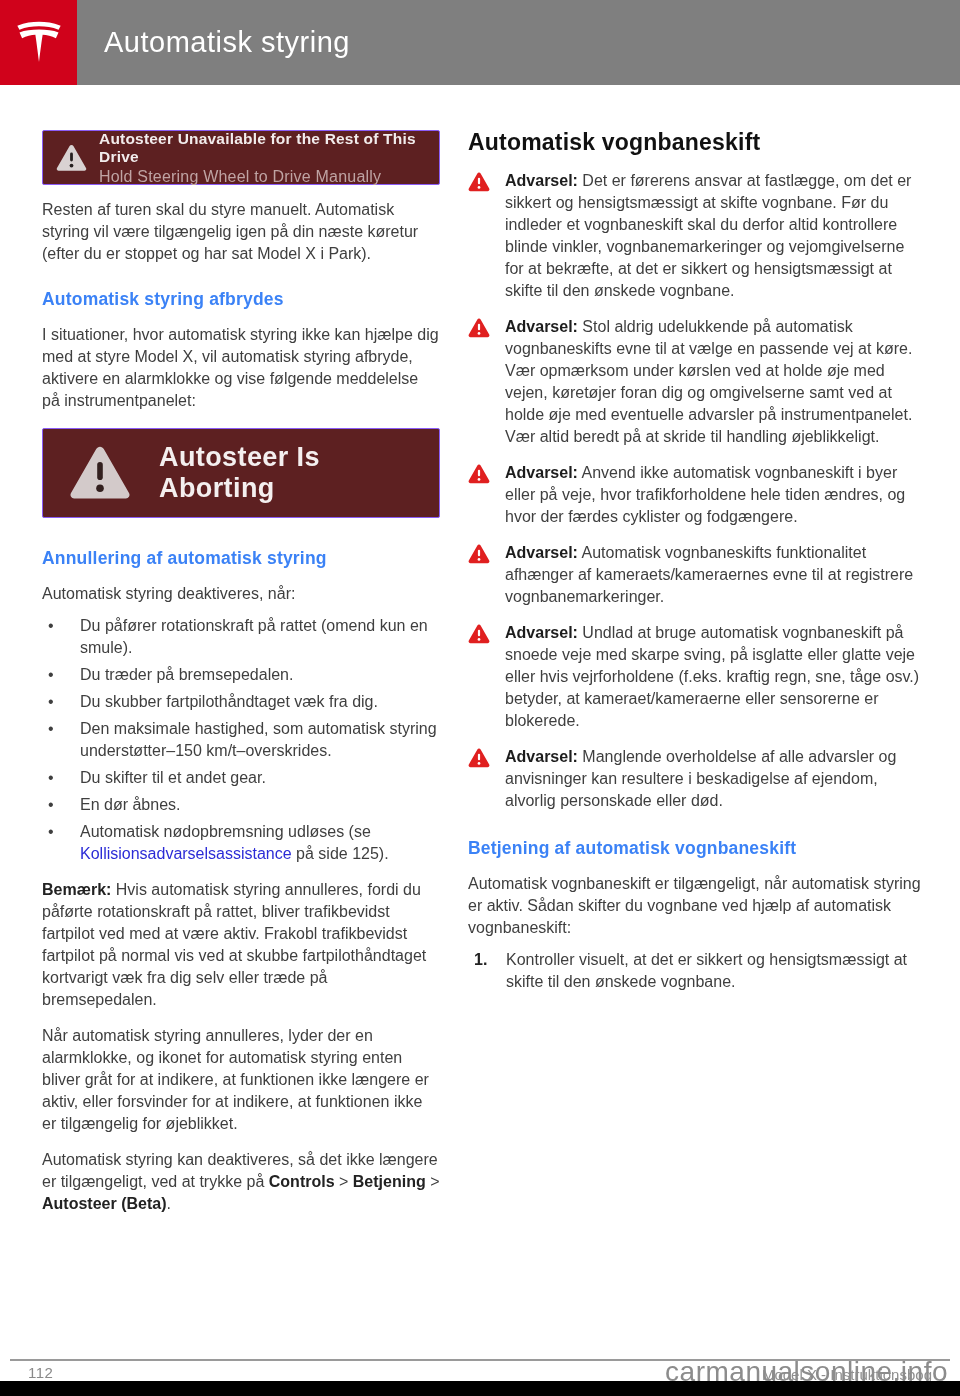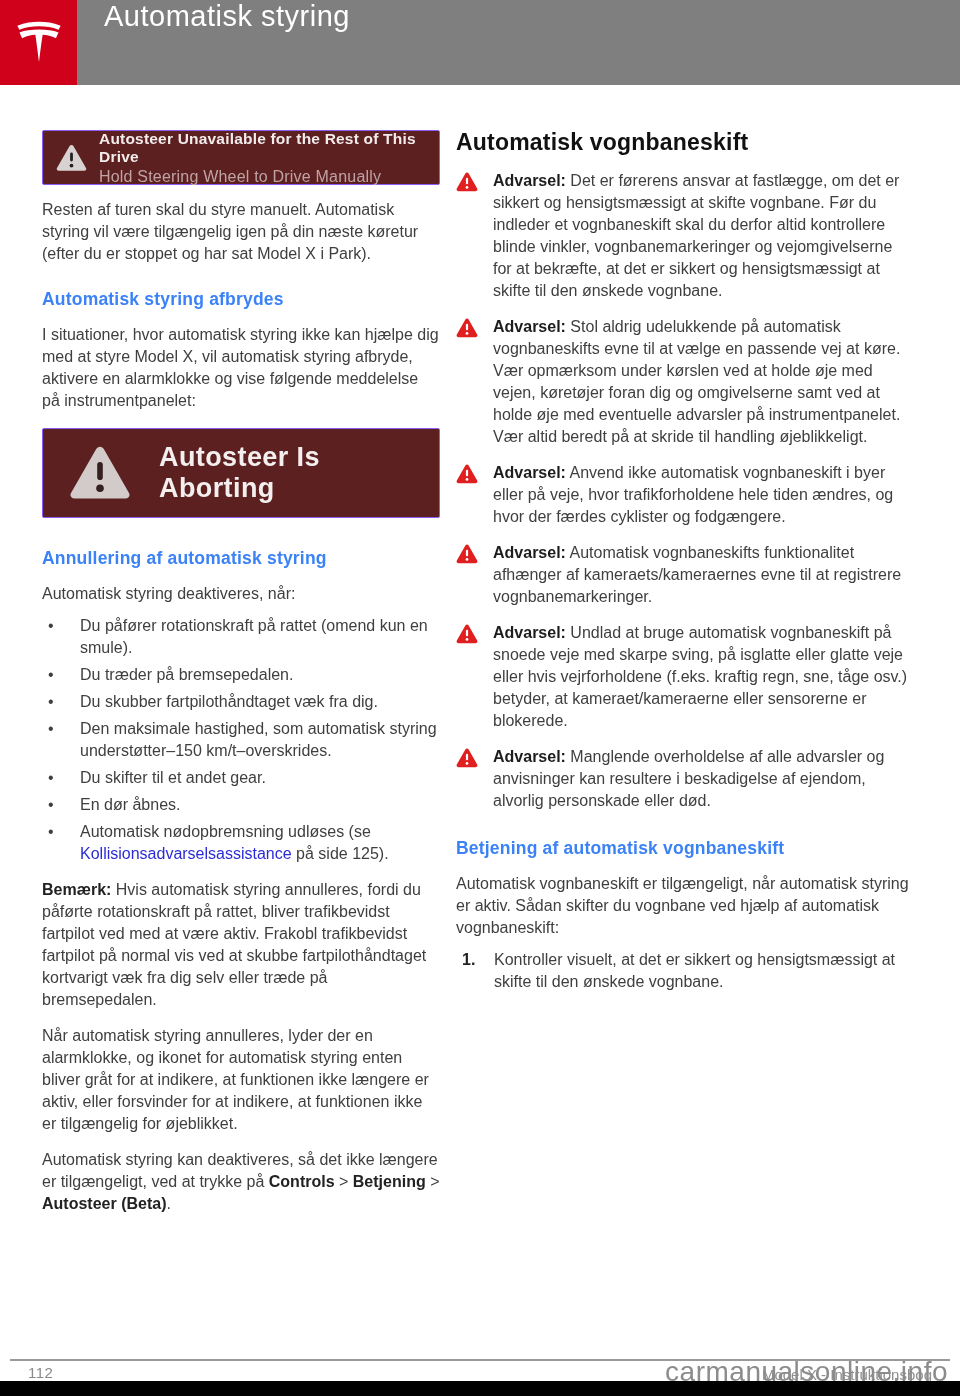--- a/index.html
+++ b/index.html
@@ -6,26 +6,26 @@
   html,body { background:#e8e8e8; }
   body { font-family:"Liberation Sans", sans-serif; }
   .page {
     position:relative; width:960px; height:1396px; background:#ffffff;
     overflow:hidden; margin:0 auto;
   }
   
   .header { position:absolute; top:0; left:0; right:0; height:85px; display:flex; }
   .logo-block { width:77px; height:85px; background:#d0021b; display:flex; align-items:center; justify-content:center; flex:0 0 77px; }
   .logo-block svg { width:52px; height:52px; }
-  .header-band { flex:1; background:#7f7f7f; display:flex; }
+  .header-band { flex:1; background:#7f7f7f; display:flex; align-items:center; }
   .header-title { color:#ffffff; font-size:29px; font-weight:400; letter-spacing:0.5px; padding-left:27px; }
   
   .content { position:absolute; top:85px; left:0; right:0; display:flex; }
   .col-left  { width:398px; margin-left:42px; }
-  .col-right { width:458px; margin-left:16px; }
+  .col-right { width:458px; margin-left:28px; }
   .body-text { font-size:16px; line-height:22px; color:#3f3f3f; }
   p.body-text { margin-top:14px; }
   h2 { font-size:23px; font-weight:700; color:#111; letter-spacing:0.2px; }
   h3 { font-size:17.5px; font-weight:700; color:#3b82f6; letter-spacing:0.2px; }
   .b { font-weight:700; color:#222; }
   .link { color:#2b2bd6; text-decoration:none; cursor:pointer; }
   
   .alert-box {
     background:#5d2021; border:1px solid #8b5cf6; border-radius:2px;
     display:flex; align-items:center; color:#fff;

